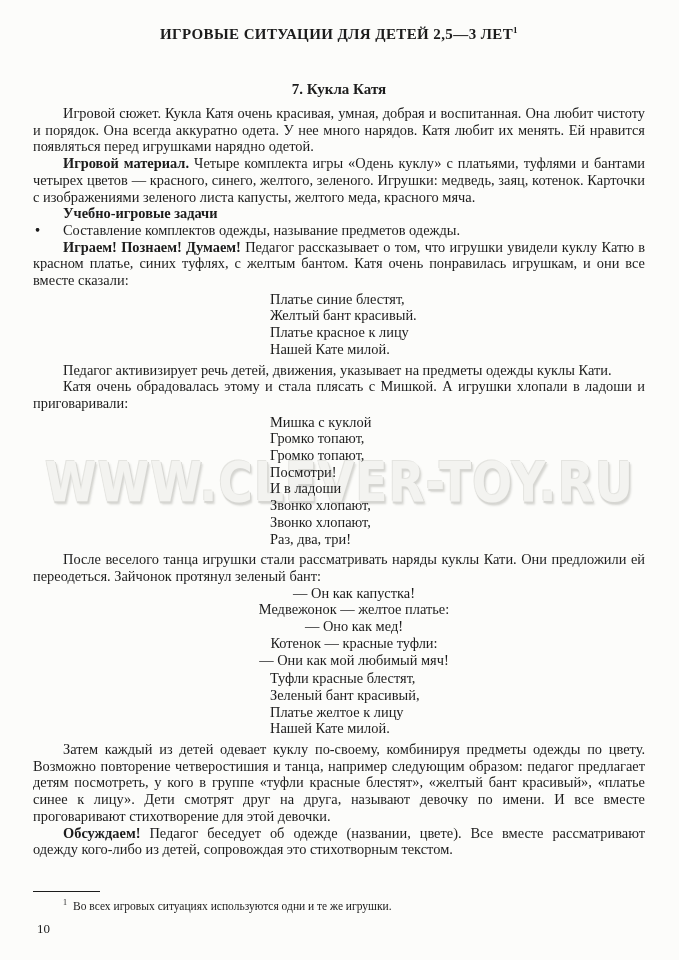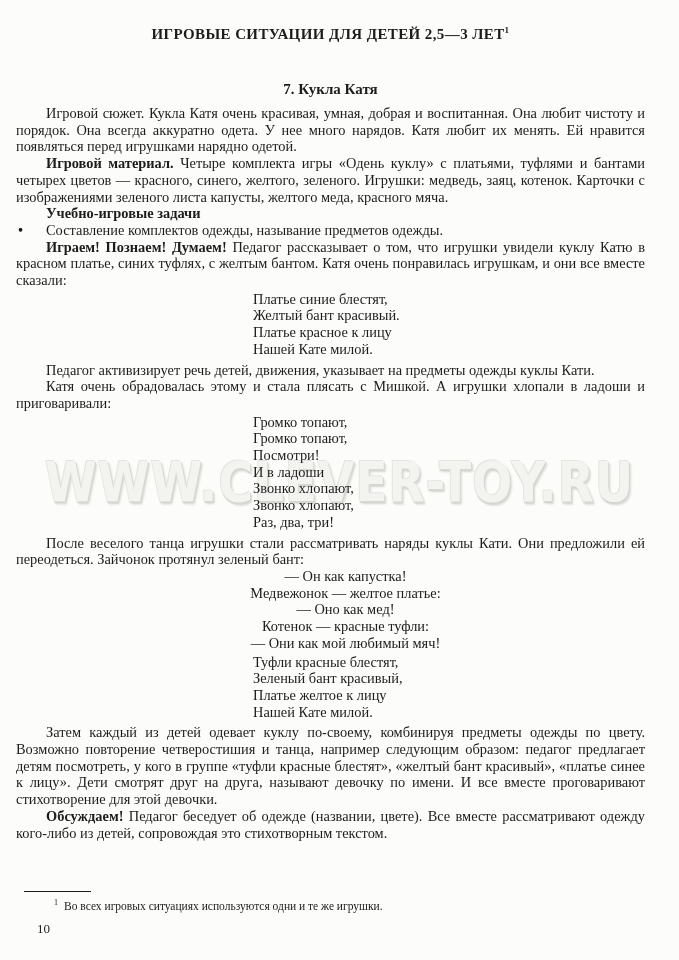--- a/index.html
+++ b/index.html
@@ -36,21 +36,21 @@
     white-space:nowrap;
     user-select:none;
   }
   
   .content{
     position:relative;
     z-index:1;
     box-sizing:border-box;
     height:888px;
     overflow:hidden;
-    padding:21px 34px 0 16px;
+    padding:21px 34px 0 33px;
   }
   .doc-title{
     margin:0;
     font-size:15px;
     line-height:19px;
     font-weight:bold;
     text-align:center;
     letter-spacing:.4px;
   }
   .doc-title sup{font-size:9px;}
@@ -86,21 +86,21 @@
   .verse{
     margin:2px 0 4px 237px;
   }
   .verse-line{
     font-size:14.4px;
     line-height:16.7px;
   }
   
   .footnote-area{
     position:absolute;
-    left:24px;right:34px;top:891px;
+    left:33px;right:34px;top:891px;
     z-index:1;
   }
   .footnote-rule{
     width:67px;height:0;
     border-top:1px solid var(--text-color,#1c1c1c);
     margin-bottom:4px;
   }
   .footnote-text{
     font-size:11.5px;
     line-height:14px;
@@ -133,20 +133,21 @@
         <p class="para"><b>Играем! Познаем! Думаем!</b> Педагог рассказывает о том, что игрушки увидели куклу Катю в красном платье, синих туфлях, с желтым бантом. Катя очень понравилась игрушкам, и они все вместе сказали:</p>
         <div class="verse">
           <div class="verse-line">Платье синие блестят,</div>
           <div class="verse-line">Желтый бант красивый.</div>
           <div class="verse-line">Платье красное к лицу</div>
           <div class="verse-line">Нашей Кате милой.</div>
         </div>
         <p class="para">Педагог активизирует речь детей, движения, указывает на предметы одежды куклы Кати.</p>
         <p class="para">Катя очень обрадовалась этому и стала плясать с Мишкой. А игрушки хлопали в ладоши и приговаривали:</p>
         <div class="verse">
+          <div class="verse-line">Мишка с куклой</div>
           <div class="verse-line">Громко топают,</div>
           <div class="verse-line">Громко топают,</div>
           <div class="verse-line">Посмотри!</div>
           <div class="verse-line">И в ладоши</div>
           <div class="verse-line">Звонко хлопают,</div>
           <div class="verse-line">Звонко хлопают,</div>
           <div class="verse-line">Раз, два, три!</div>
         </div>
         <p class="para">После веселого танца игрушки стали рассматривать наряды куклы Кати. Они предложили ей переодеться. Зайчонок протянул зеленый бант:</p>
         <p class="para dialog">— Он как капустка!</p>

